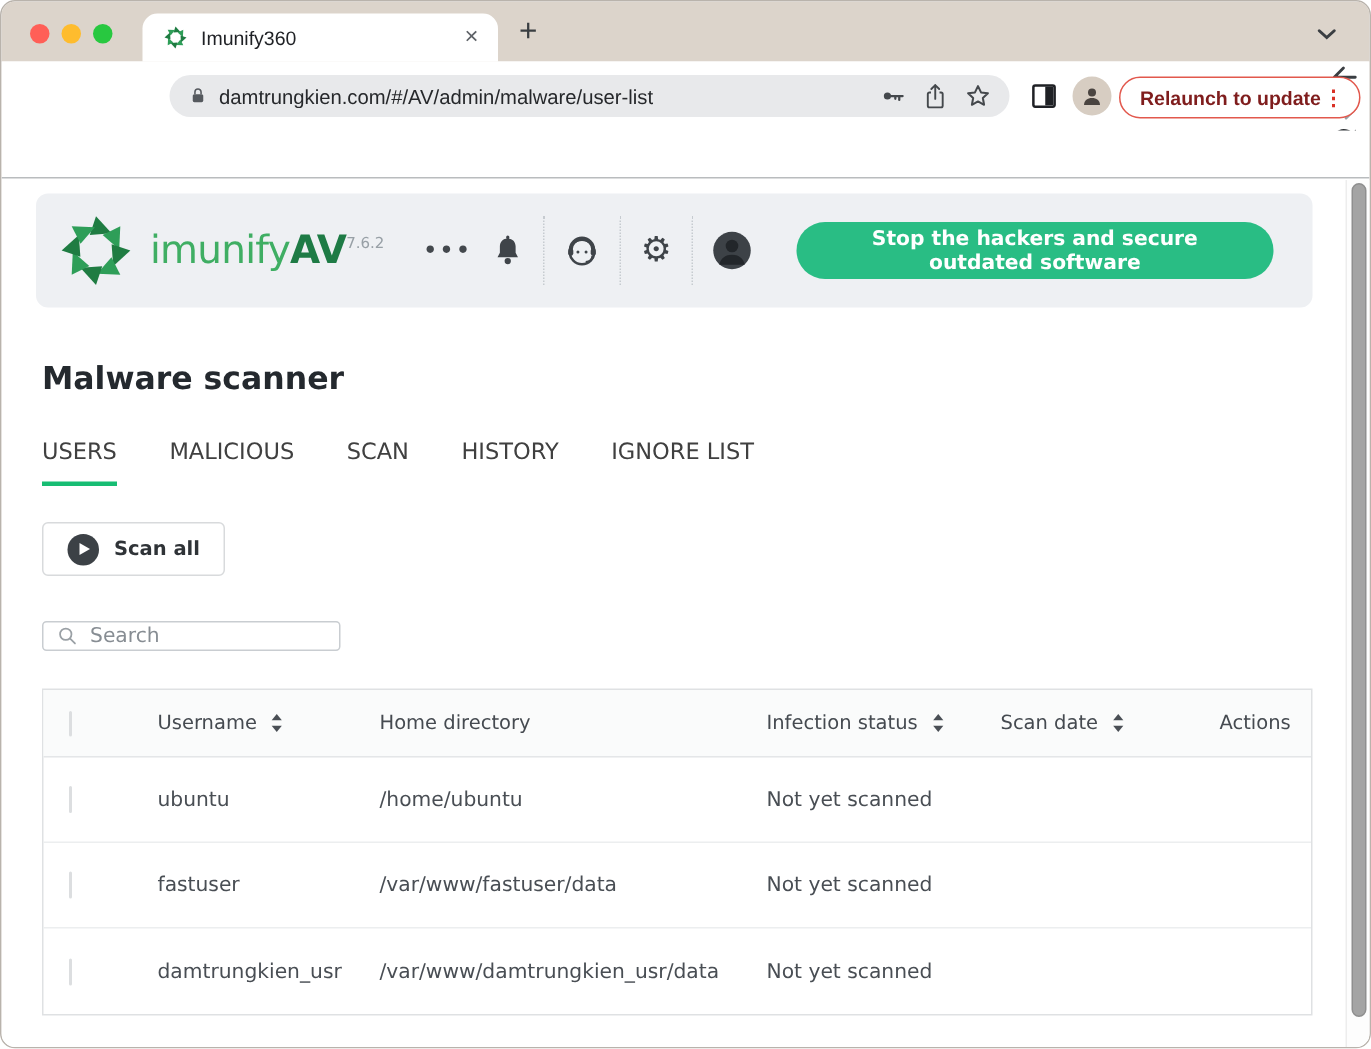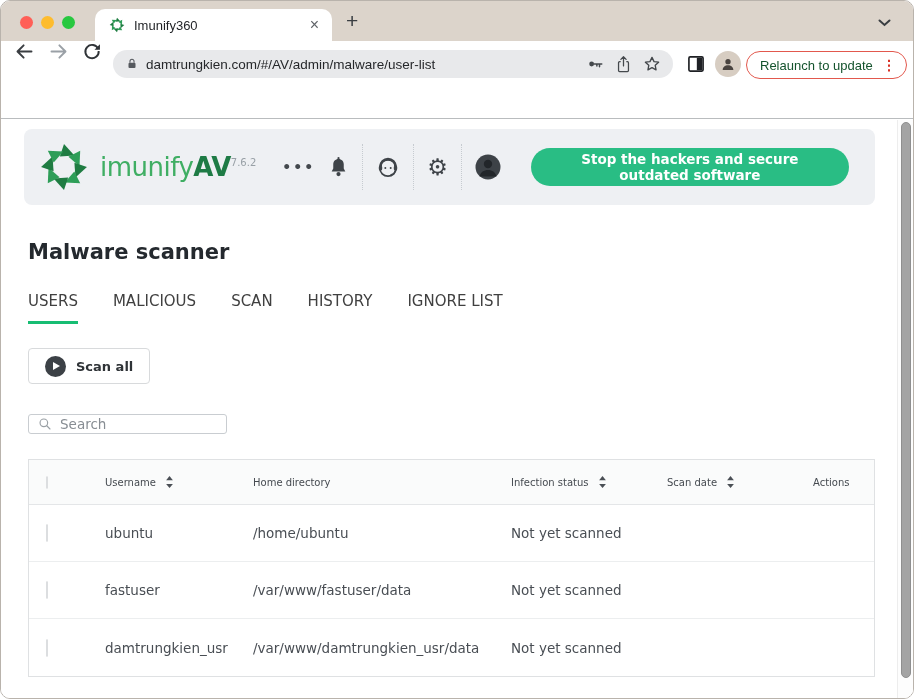--- a/index.html
+++ b/index.html
@@ -21,37 +21,37 @@
     position:absolute; left:94px; top:8px; width:237px; height:32px;
     background:#fff; border-radius:10px 10px 0 0;
     display:flex; align-items:center; padding:0 10px 0 14px;
   }
   .tab-title { font-size:13px; color:#1f2125; margin-left:9px; flex:1; }
   .tab-close { font-size:16px; color:#5f6368; cursor:default; padding:0 3px; }
   .newtab { position:absolute; left:345px; top:13px; font-size:21px; color:#3a3e42; line-height:14px; }
   .tab-chevron { position:absolute; right:22px; top:18px; }
 
   
-  .toolbar { position:relative; height:46px; background:#fff; display:flex; align-items:flex-start; }
+  .toolbar { position:relative; height:46px; background:#fff; display:flex; align-items:flex-end;flex-direction:column; }
   .nav-ic { width:34px; display:flex; justify-content:center; align-items:center; }
   .omnibox {
     position:absolute; left:112px; top:9px; width:560px; height:28px;
     background:#e8e9eb; border-radius:14px; display:flex; align-items:center; padding:0 12px;
   }
   .url-text { font-size:13.5px; color:#26282b; margin-left:7px; flex:1; white-space:nowrap; overflow:hidden; }
   .omni-ic { margin-left:11px; display:flex; align-items:center; }
   .panel-ic { position:absolute; left:685px; top:13px; }
   .profile { position:absolute; left:714px; top:10px; width:26px; height:26px; border-radius:50%; background:#d7cdc2;
              display:flex; align-items:center; justify-content:center; }
   .relaunch {
     position:absolute; left:745px; top:10px; width:161px; height:28px;
     border:1px solid #e2584d; border-radius:14px; background:#fff;
     display:flex; align-items:center; justify-content:space-between; padding:0 10px 0 13px;
   }
-  .relaunch-label { color:#14532d; font-size:13px; }
+  .relaunch-label { color:#7f1d1d; font-size:13px;font-weight:bold; }
   .relaunch-kebab { color:#d93025; font-size:14px; font-weight:bold; }
 
   
   .pagearea { position:relative; height:611px; background:#fff; }
   .page-top-gap { height:32px; border-bottom:1px solid #b9bcbe; }
   .content { position:absolute; top:33px; left:0; right:16px; bottom:0; overflow:hidden;
              font-family:"DejaVu Sans", sans-serif; }
 
   .scroll-track { position:absolute; top:33px; right:0; width:16px; bottom:0; background:#fdfdfd; border-left:1px solid #ededed; }
   .scroll-thumb { position:absolute; left:3px; top:2px; width:10px; height:556px; background:#a4a4a4; border-radius:5px;
@@ -103,21 +103,21 @@
     border:1px solid #c9cdd1; border-radius:3px; background:#fff;
     display:flex; align-items:center; padding:0 9px; gap:8px;
   }
   .search-box input { border:none; outline:none; width:100%; font-family:"DejaVu Sans", sans-serif;
                       font-size:13.5px; color:#43484e; background:transparent; }
   .search-box input::placeholder { color:#878d93; }
 
   
   .utable { position:absolute; left:27px; top:339px; width:847px; border:1px solid #dfe1e3; background:#fff; }
   .trow { display:flex; align-items:center; }
-  .thead { height:45px; background:#fafbfb; border-bottom:1px solid #e4e6e8; font-size:10px; color:#454a50; }
+  .thead { height:45px; background:#fafbfb; border-bottom:1px solid #e4e6e8; font-size:13px; color:#454a50; }
   .tbody-row { height:57px; border-bottom:1px solid #eceeef; font-size:13.5px; color:#494e54; }
   .tbody-row:last-child { border-bottom:none;align-items:center; }
   .c0 { width:76px; padding-left:17px; } .c1 { width:148px; } .c2 { width:258px; }
   .c3 { width:156px; } .c4 { width:119px; } .c5 { flex:1; padding-left:27px; }
   .c5row { padding-left:31px; }
   .hcell { display:flex; align-items:center; gap:9px; }
   .cb { width:16px; height:16px; border:1.5px solid #dcdee0; border-radius:3px; background:#fff; cursor:pointer; }
   .sort { display:flex; flex-direction:column; gap:2px; cursor:pointer; }
   .play-gray { width:16px; height:16px; border-radius:50%; background:#a9adb2; position:relative; cursor:pointer; }
   .play-gray::after { content:""; position:absolute; left:6px; top:4.5px; border-left:5.5px solid #fff;

